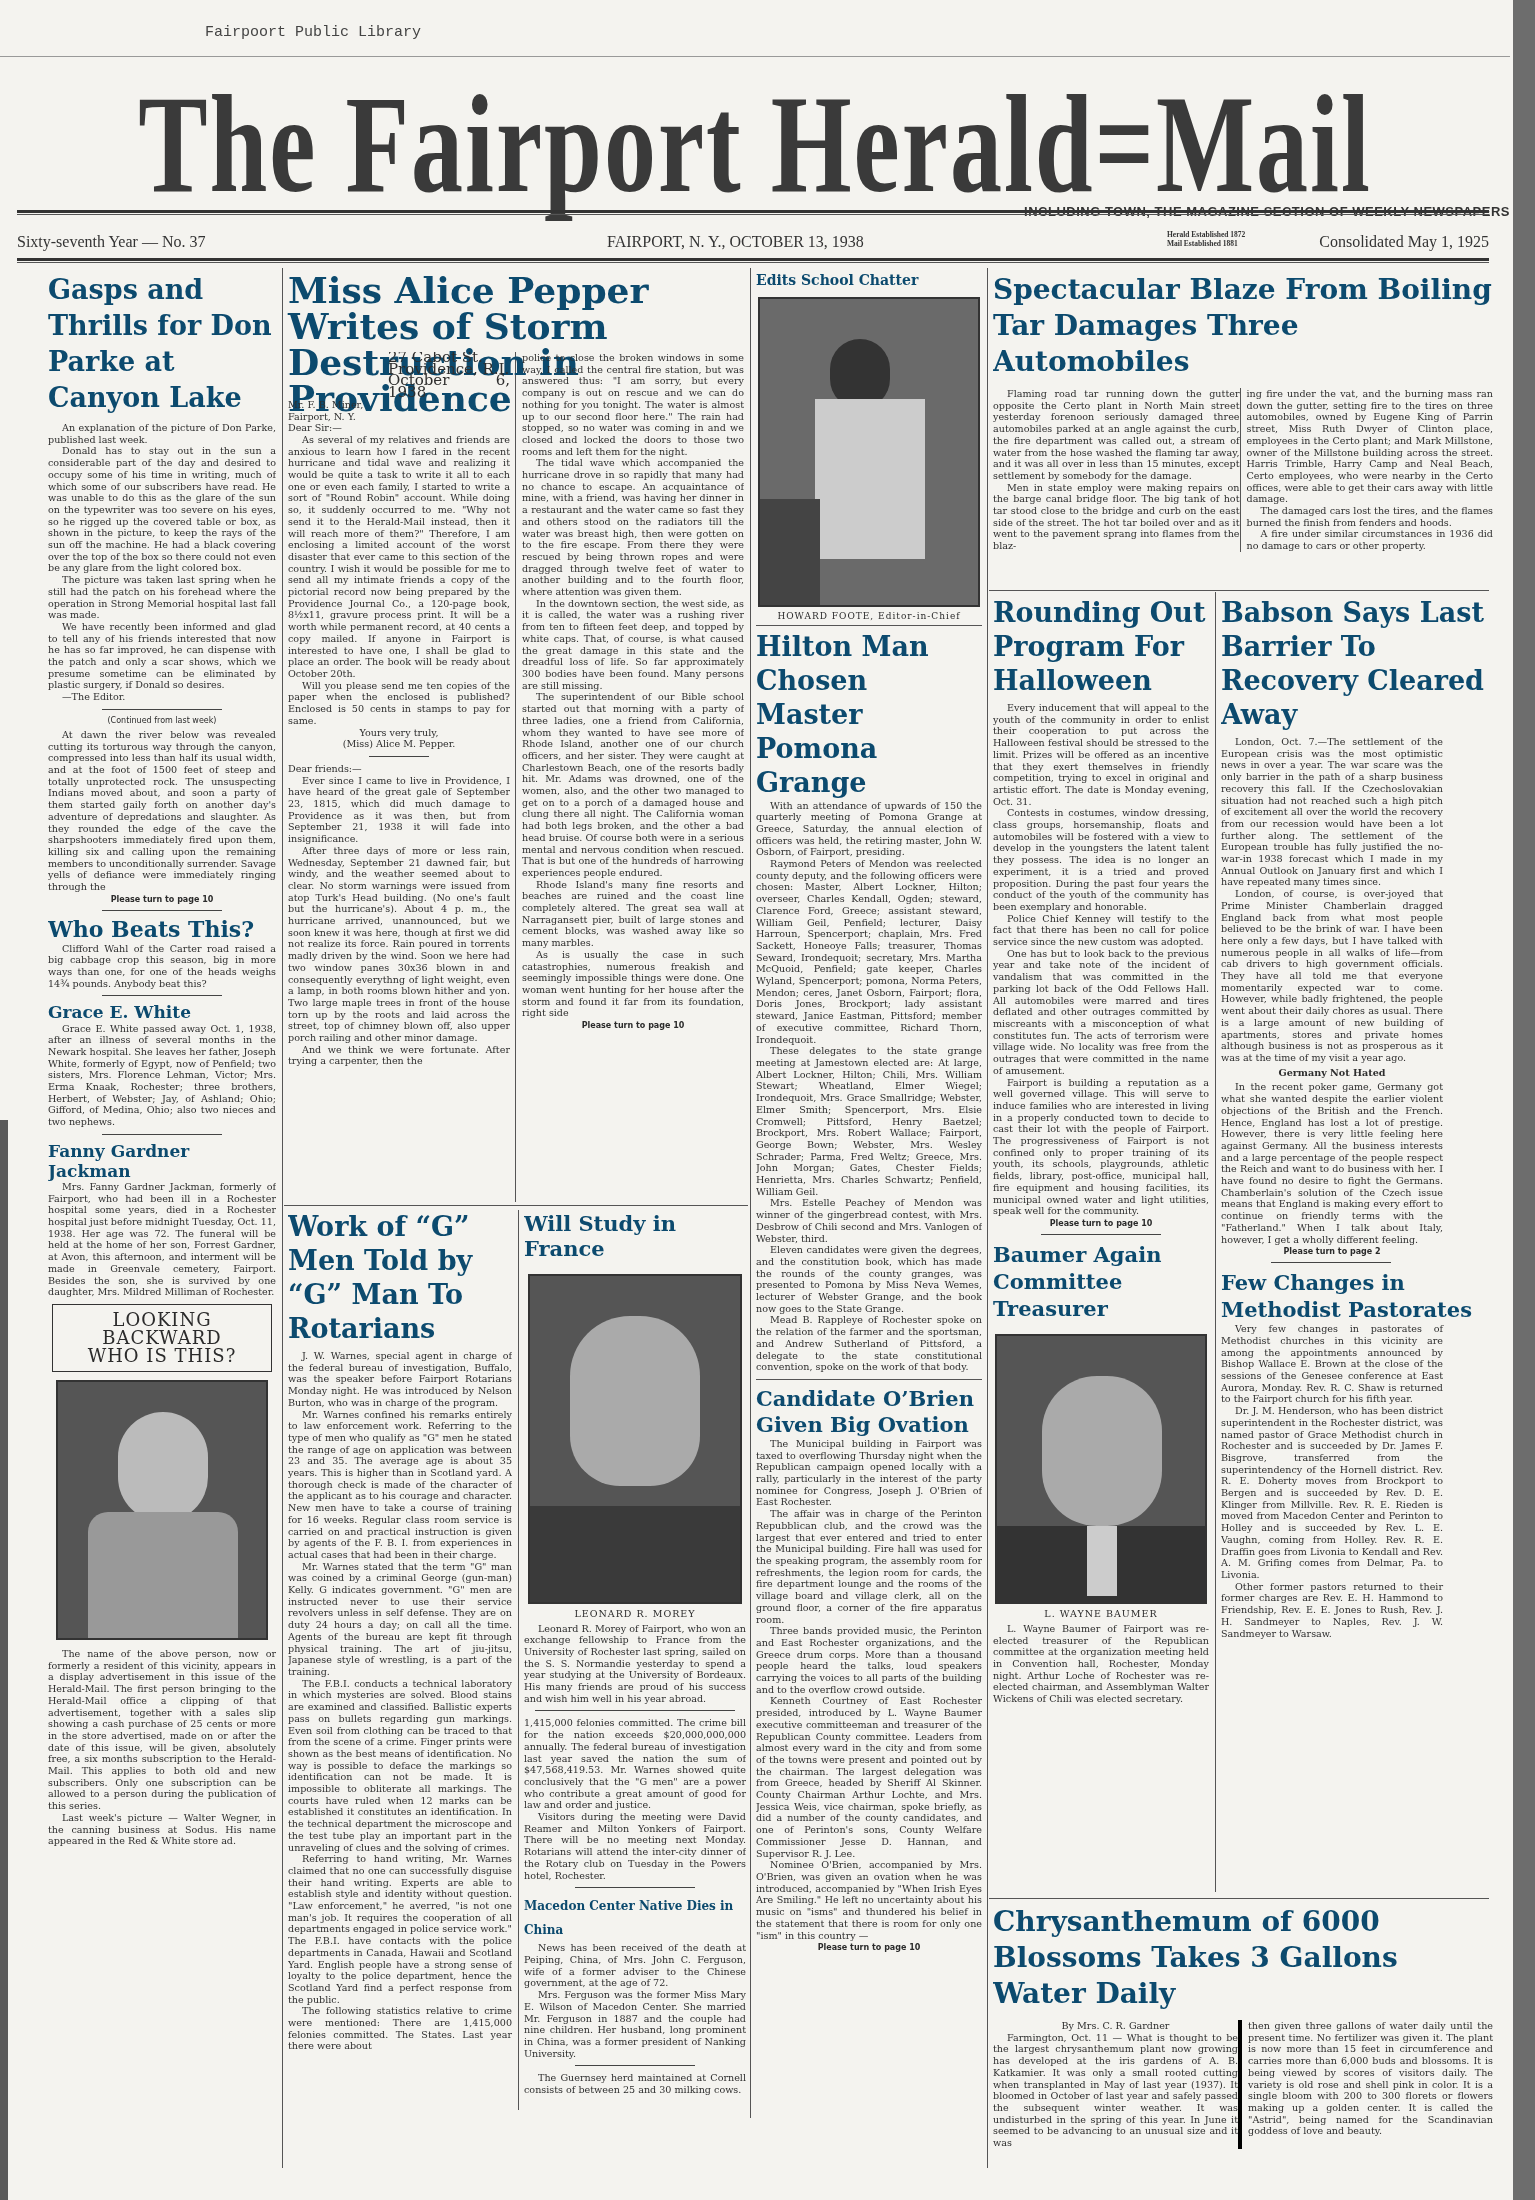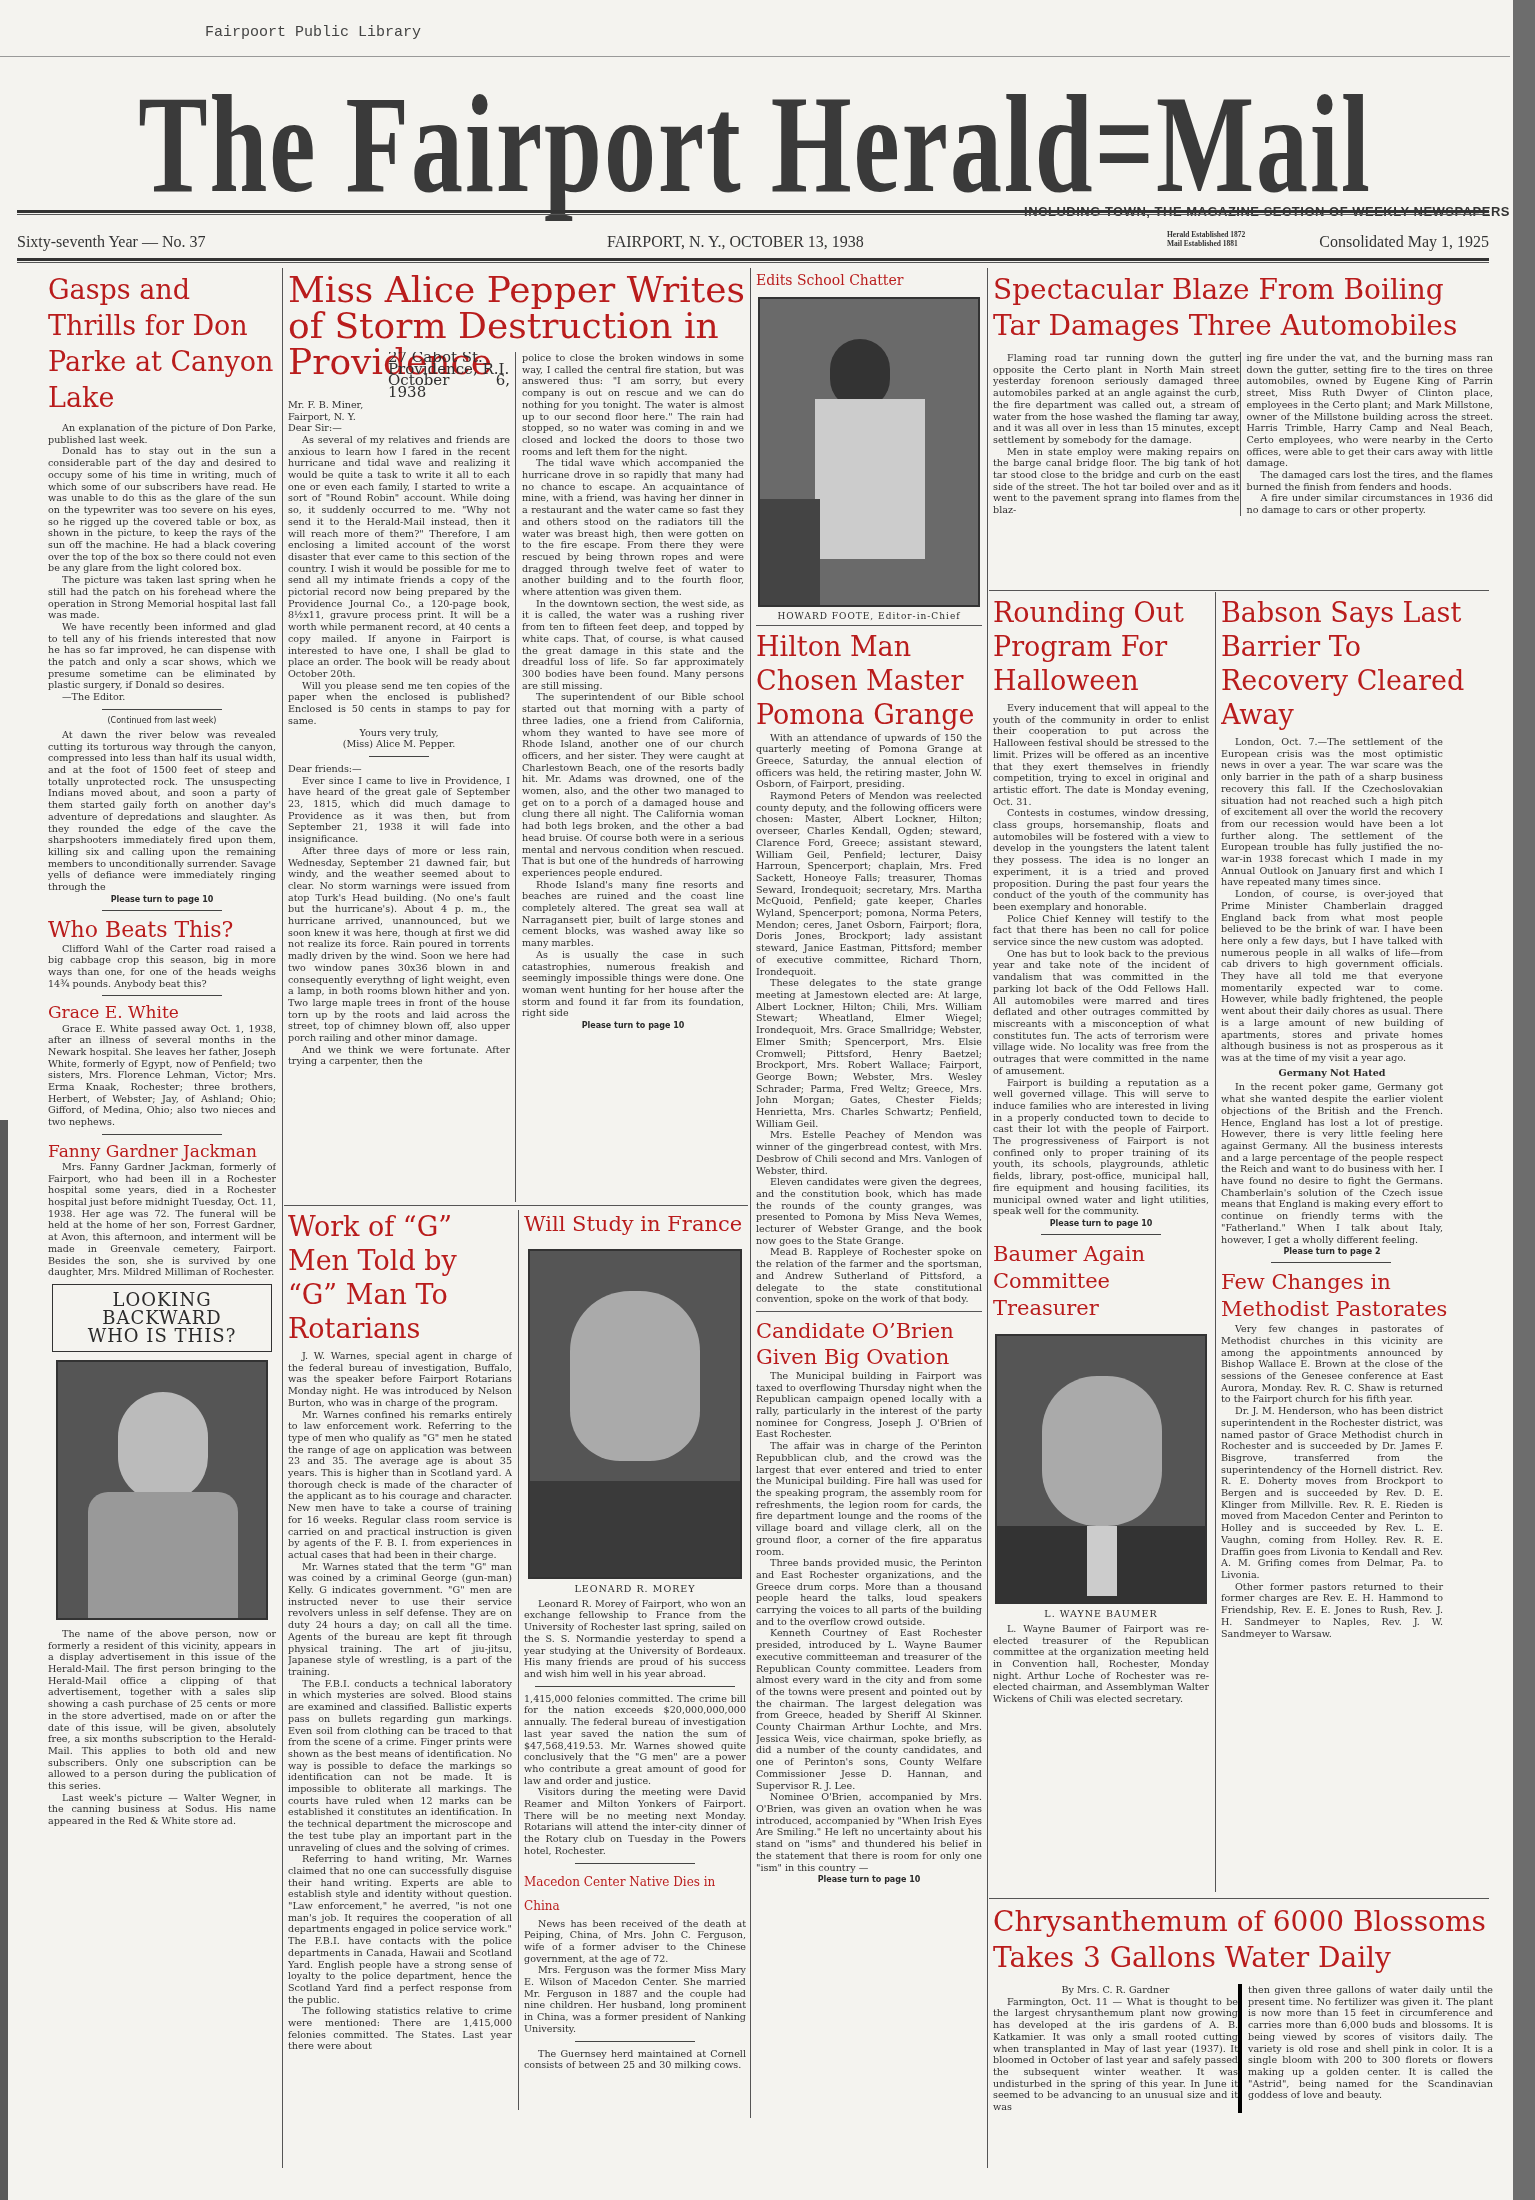--- a/index.html
+++ b/index.html
@@ -17,21 +17,21 @@
   .dateline .l { position: absolute; left: 0; top: 3px; }
   .dateline .c { position: absolute; left: 590px; top: 3px; }
   .dateline .est { position: absolute; left: 1150px; top: 0; font-size: 7.5px; line-height: 9px; font-weight: bold; }
   .dateline .r { position: absolute; right: 0; top: 3px; }
 
   .col { position: absolute; overflow: hidden; }
   .vrule { position: absolute; border-left: 1px solid #555; }
   .hrule { position: absolute; border-top: 1px solid #555; }
   .hrule-short { width: 120px; margin: 6px auto; border-top: 1px solid #444; }
 
-  .hl { font-family: "DejaVu Serif", serif; color: #b91c1c; font-weight: normal; line-height: 1.18; }
+  .hl { font-family: "DejaVu Serif", serif; color: #0c4a6e; font-weight: bold; line-height: 1.18; }
   .hl-xl { font-size: 30px; }
   .hl-l { font-size: 26px; }
   .hl-m { font-size: 22px; }
   .hl-s { font-size: 17px; }
   .hl-xs { font-size: 14px; }
 
   .body-text { font-family: "DejaVu Serif", serif; font-size: 9.6px; line-height: 11.7px; text-align: justify; color: #2e2e2e; }
   .body-text p { text-indent: 14px; }
   .body-text p.noi { text-indent: 0; }
   .turn { font-family: "DejaVu Sans", sans-serif; font-size: 8px; font-weight: bold; text-align: center; margin: 2px 0 4px; }
@@ -232,21 +232,21 @@
       </div>
     </article>
     <div class="hrule" style="position:relative; width:226px; margin:6px 0"></div>
     <article>
       <h2 class="hl hl-m" style="font-size:21px; line-height:26px">Candidate O’Brien Given Big Ovation</h2>
       <div class="body-text">
         <p>The Municipal building in Fairport was taxed to overflowing Thursday night when the Republican campaign opened locally with a rally, particularly in the interest of the party nominee for Congress, Joseph J. O'Brien of East Rochester.</p>
         <p>The affair was in charge of the Perinton Repubblican club, and the crowd was the largest that ever entered and tried to enter the Municipal building. Fire hall was used for the speaking program, the assembly room for refreshments, the legion room for cards, the fire department lounge and the rooms of the village board and village clerk, all on the ground floor, a corner of the fire apparatus room.</p>
         <p>Three bands provided music, the Perinton and East Rochester organizations, and the Greece drum corps. More than a thousand people heard the talks, loud speakers carrying the voices to all parts of the building and to the overflow crowd outside.</p>
         <p>Kenneth Courtney of East Rochester presided, introduced by L. Wayne Baumer executive committeeman and treasurer of the Republican County committee. Leaders from almost every ward in the city and from some of the towns were present and pointed out by the chairman. The largest delegation was from Greece, headed by Sheriff Al Skinner. County Chairman Arthur Lochte, and Mrs. Jessica Weis, vice chairman, spoke briefly, as did a number of the county candidates, and one of Perinton's sons, County Welfare Commissioner Jesse D. Hannan, and Supervisor R. J. Lee.</p>
-        <p>Nominee O'Brien, accompanied by Mrs. O'Brien, was given an ovation when he was introduced, accompanied by "When Irish Eyes Are Smiling." He left no uncertainty about his stand on "isms" and thundered his belief in the statement that there is room for only one "ism" in this country —</p>
+        <p>Nominee O'Brien, accompanied by Mrs. O'Brien, was given an ovation when he was introduced, accompanied by "When Irish Eyes Are Smiling." He left no uncertainty about his music on "isms" and thundered his belief in the statement that there is room for only one "ism" in this country —</p>
       </div>
       <div class="turn">Please turn to page 10</div>
     </article>
   </div>
 
   <article class="col" style="left:993px; top:272px; width:500px; height:316px">
     <h2 class="hl hl-xl" style="font-size:28px; line-height:36px">Spectacular Blaze From Boiling Tar Damages Three Automobiles</h2>
     <div class="twocol body-text" style="margin-top:8px">
       <div>
         <p>Flaming road tar running down the gutter opposite the Certo plant in North Main street yesterday forenoon seriously damaged three automobiles parked at an angle against the curb, the fire department was called out, a stream of water from the hose washed the flaming tar away, and it was all over in less than 15 minutes, except settlement by somebody for the damage.</p>

